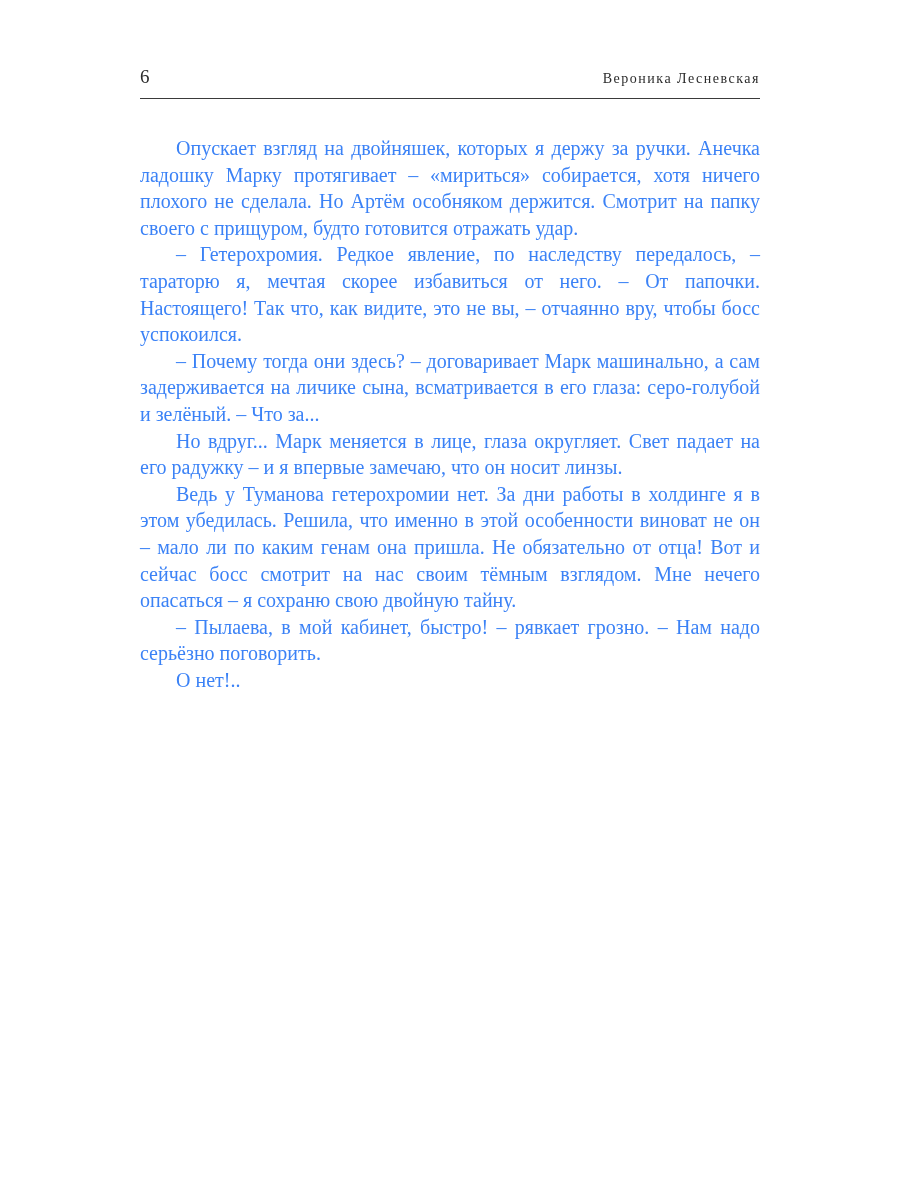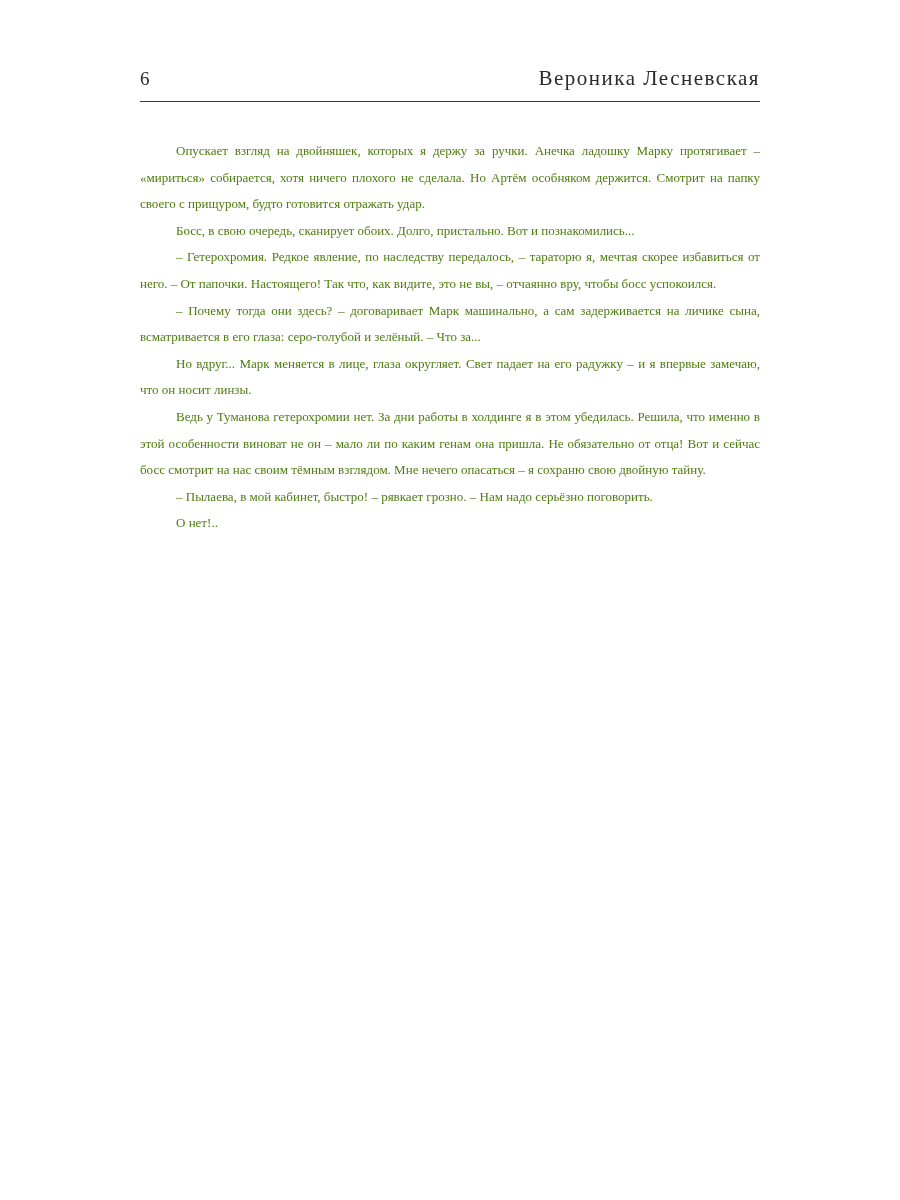--- a/index.html
+++ b/index.html
@@ -23,54 +23,53 @@
     justify-content: space-between;
     align-items: baseline;
     font-size: 19px;
     color: #2b2b2b;
   }
   .page-number {
     font-size: 19px;
   }
   .running-head {
     letter-spacing: 1.5px;
-    font-size: 21px;
+    font-size: 14px;
   }
   .header-rule {
     border: none;
     border-top: 1.5px solid #3a3a3a;
     margin: 10px 0 0 0;
   }
   .body-text {
     margin-top: 36px;
   }
   .body-text p {
     margin: 0;
     text-indent: 36px;
     text-align: justify;
-    font-size: 13px;
+    font-size: 20px;
     line-height: 26.6px;
-    color: #4d7c0f;
+    color: #3b82f6;
   }
 </style>
 </head>
 <body>
 
 <div class="book-page">
 
   <header class="running-header">
     <span class="page-number">6</span>
     <span class="running-head">Вероника Лесневская</span>
   </header>
 
   <hr class="header-rule">
 
   <main class="body-text">
     <p>Опускает взгляд на двойняшек, которых я держу за ручки. Анечка ладошку Марку протягивает – «мириться» собирается, хотя ничего плохого не сделала. Но Артём особняком держится. Смотрит на папку своего с прищуром, будто готовится отражать удар.</p>
-    <p>Босс, в свою очередь, сканирует обоих. Долго, пристально. Вот и познакомились...</p>
     <p>– Гетерохромия. Редкое явление, по наследству передалось, – тараторю я, мечтая скорее избавиться от него. – От папочки. Настоящего! Так что, как видите, это не вы, – отчаянно вру, чтобы босс успокоился.</p>
     <p>– Почему тогда они здесь? – договаривает Марк машинально, а сам задерживается на личике сына, всматривается в его глаза: серо-голубой и зелёный. – Что за...</p>
     <p>Но вдруг... Марк меняется в лице, глаза округляет. Свет падает на его радужку – и я впервые замечаю, что он носит линзы.</p>
     <p>Ведь у Туманова гетерохромии нет. За дни работы в холдинге я в этом убедилась. Решила, что именно в этой особенности виноват не он – мало ли по каким генам она пришла. Не обязательно от отца! Вот и сейчас босс смотрит на нас своим тёмным взглядом. Мне нечего опасаться – я сохраню свою двойную тайну.</p>
     <p>– Пылаева, в мой кабинет, быстро! – рявкает грозно. – Нам надо серьёзно поговорить.</p>
     <p>О нет!..</p>
   </main>
 
 </div>
 

